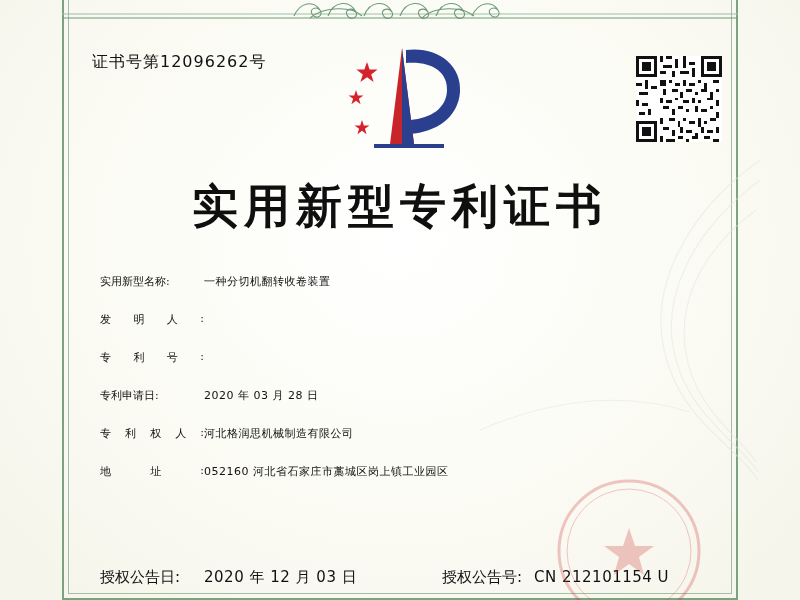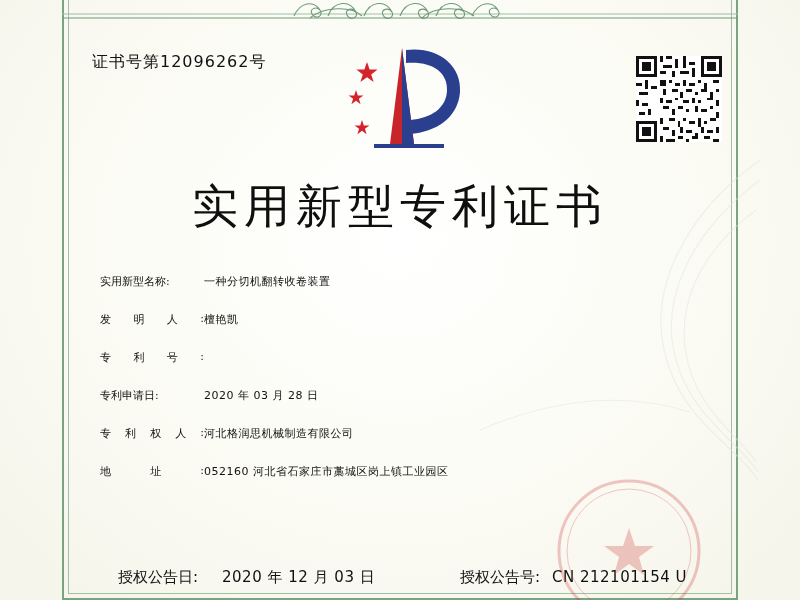--- a/index.html
+++ b/index.html
@@ -101,21 +101,21 @@
     font-family: "DejaVu Sans", sans-serif;
   }
 
   .main-title {
     position: absolute;
     left: 0;
     right: 0;
     top: 176px;
     text-align: center;
     font-size: 46px;
-    font-weight: normal;
+    font-weight: bold;
     letter-spacing: 6px;
     color: #0f0f0f;
     font-family: "DejaVu Serif", serif;
   }
 
   .fields {
     position: absolute;
     left: 100px;
     top: 274px;
     width: 620px;
@@ -146,21 +146,20 @@
 
   .bottom-row {
     position: absolute;
     left: 100px;
     top: 568px;
     width: 640px;
     display: flex;
     font-size: 15px;
     color: #111;
     font-family: "DejaVu Sans", sans-serif;
-    margin-left: 18px;
   }
   .bottom-left { width: 330px; display: flex; }
   .bottom-right { display: flex; }
   .bottom-right .field-label { width: 104px; flex: 0 0 104px; text-align: center; }
 
   .seal {
     position: absolute;
     right: 96px;
     bottom: -26px;
     width: 150px;
@@ -334,21 +333,20 @@
       <div class="field-value">一种分切机翻转收卷装置</div>
     </div>
 
     <div class="field-row">
       <div class="field-label spread">
         <span>发</span>
         <span>明</span>
         <span>人</span>
         <span>:</span>
       </div>
-      <div class="field-value">檀艳凯</div>
     </div>
 
     <div class="field-row">
       <div class="field-label spread">
         <span>专</span>
         <span>利</span>
         <span>号</span>
         <span>:</span>
       </div>
     </div>

